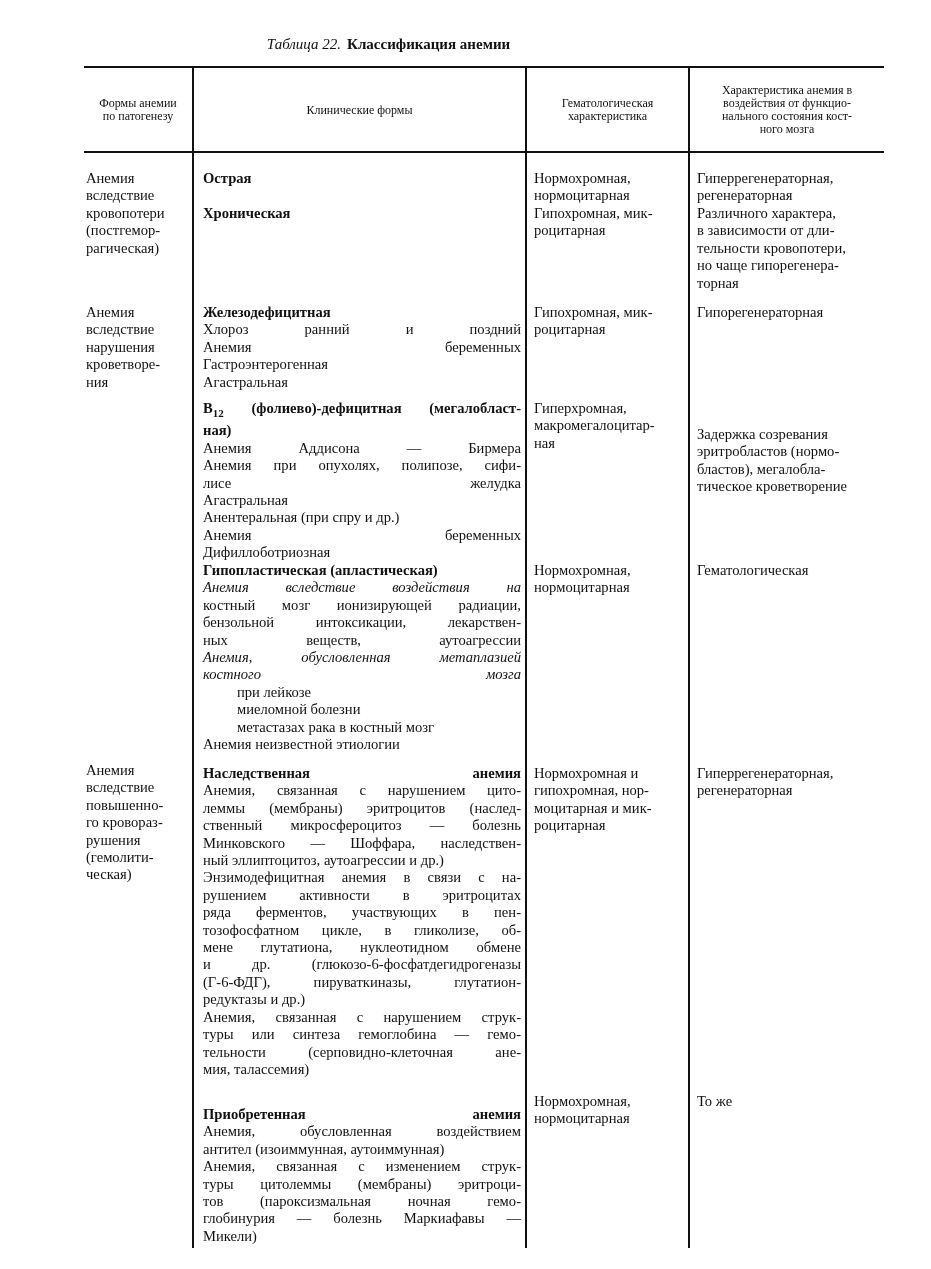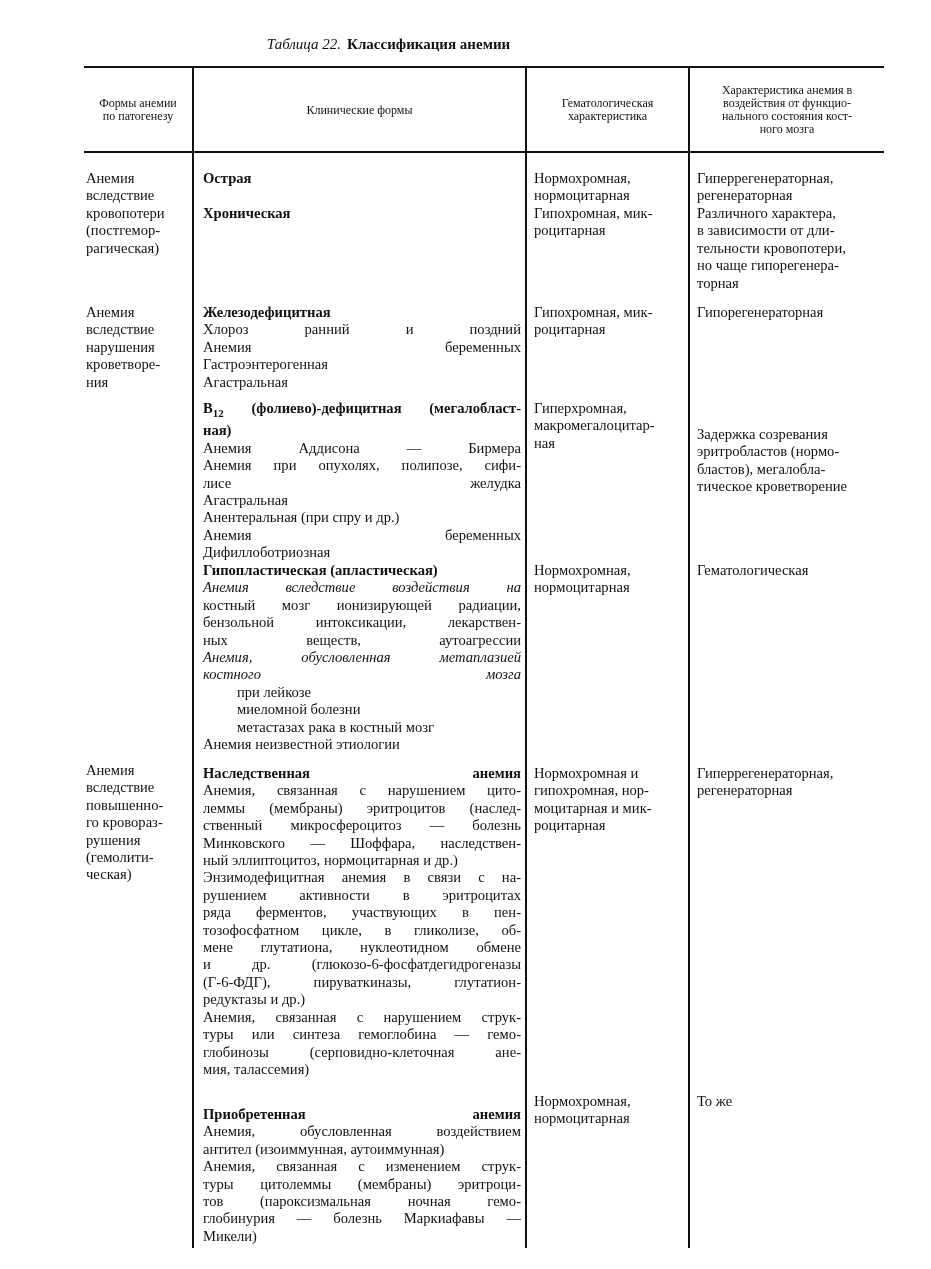--- a/index.html
+++ b/index.html
@@ -161,32 +161,32 @@
       <span class="ln">рушения</span>
       <span class="ln">(гемолити-</span>
       <span class="ln">ческая)</span>
     </div>
     <div class="cell" style="left: 203px; top: 765px; width: 318px;">
       <span class="ln b j">Наследственная анемия</span>
       <span class="ln j">Анемия, связанная с нарушением цито-</span>
       <span class="ln j">леммы (мембраны) эритроцитов (наслед-</span>
       <span class="ln j">ственный микросфероцитоз — болезнь</span>
       <span class="ln j">Минковского — Шоффара, наследствен-</span>
-      <span class="ln">ный эллиптоцитоз, нормоцитарная и др.)</span>
+      <span class="ln">ный эллиптоцитоз, аутоагрессии и др.)</span>
       <span class="ln j">Энзимодефицитная анемия в связи с на-</span>
       <span class="ln j">рушением активности в эритроцитах</span>
       <span class="ln j">ряда ферментов, участвующих в пен-</span>
       <span class="ln j">тозофосфатном цикле, в гликолизе, об-</span>
       <span class="ln j">мене глутатиона, нуклеотидном обмене</span>
       <span class="ln j">и др. (глюкозо-6-фосфатдегидрогеназы</span>
       <span class="ln j">(Г-6-ФДГ), пируваткиназы, глутатион-</span>
       <span class="ln">редуктазы и др.)</span>
       <span class="ln j">Анемия, связанная с нарушением струк-</span>
       <span class="ln j">туры или синтеза гемоглобина — гемо-</span>
-      <span class="ln j">глобинозы (серповидно-клеточная ане-</span>
+      <span class="ln j">тельности (серповидно-клеточная ане-</span>
       <span class="ln">мия, талассемия)</span>
     </div>
     <div class="cell" style="left: 534px; top: 765px; width: 150px;">
       <span class="ln">Нормохромная и</span>
       <span class="ln">гипохромная, нор-</span>
       <span class="ln">моцитарная и мик-</span>
       <span class="ln">роцитарная</span>
     </div>
     <div class="cell" style="left: 697px; top: 765px; width: 186px;">
       <span class="ln">Гиперрегенераторная,</span>

